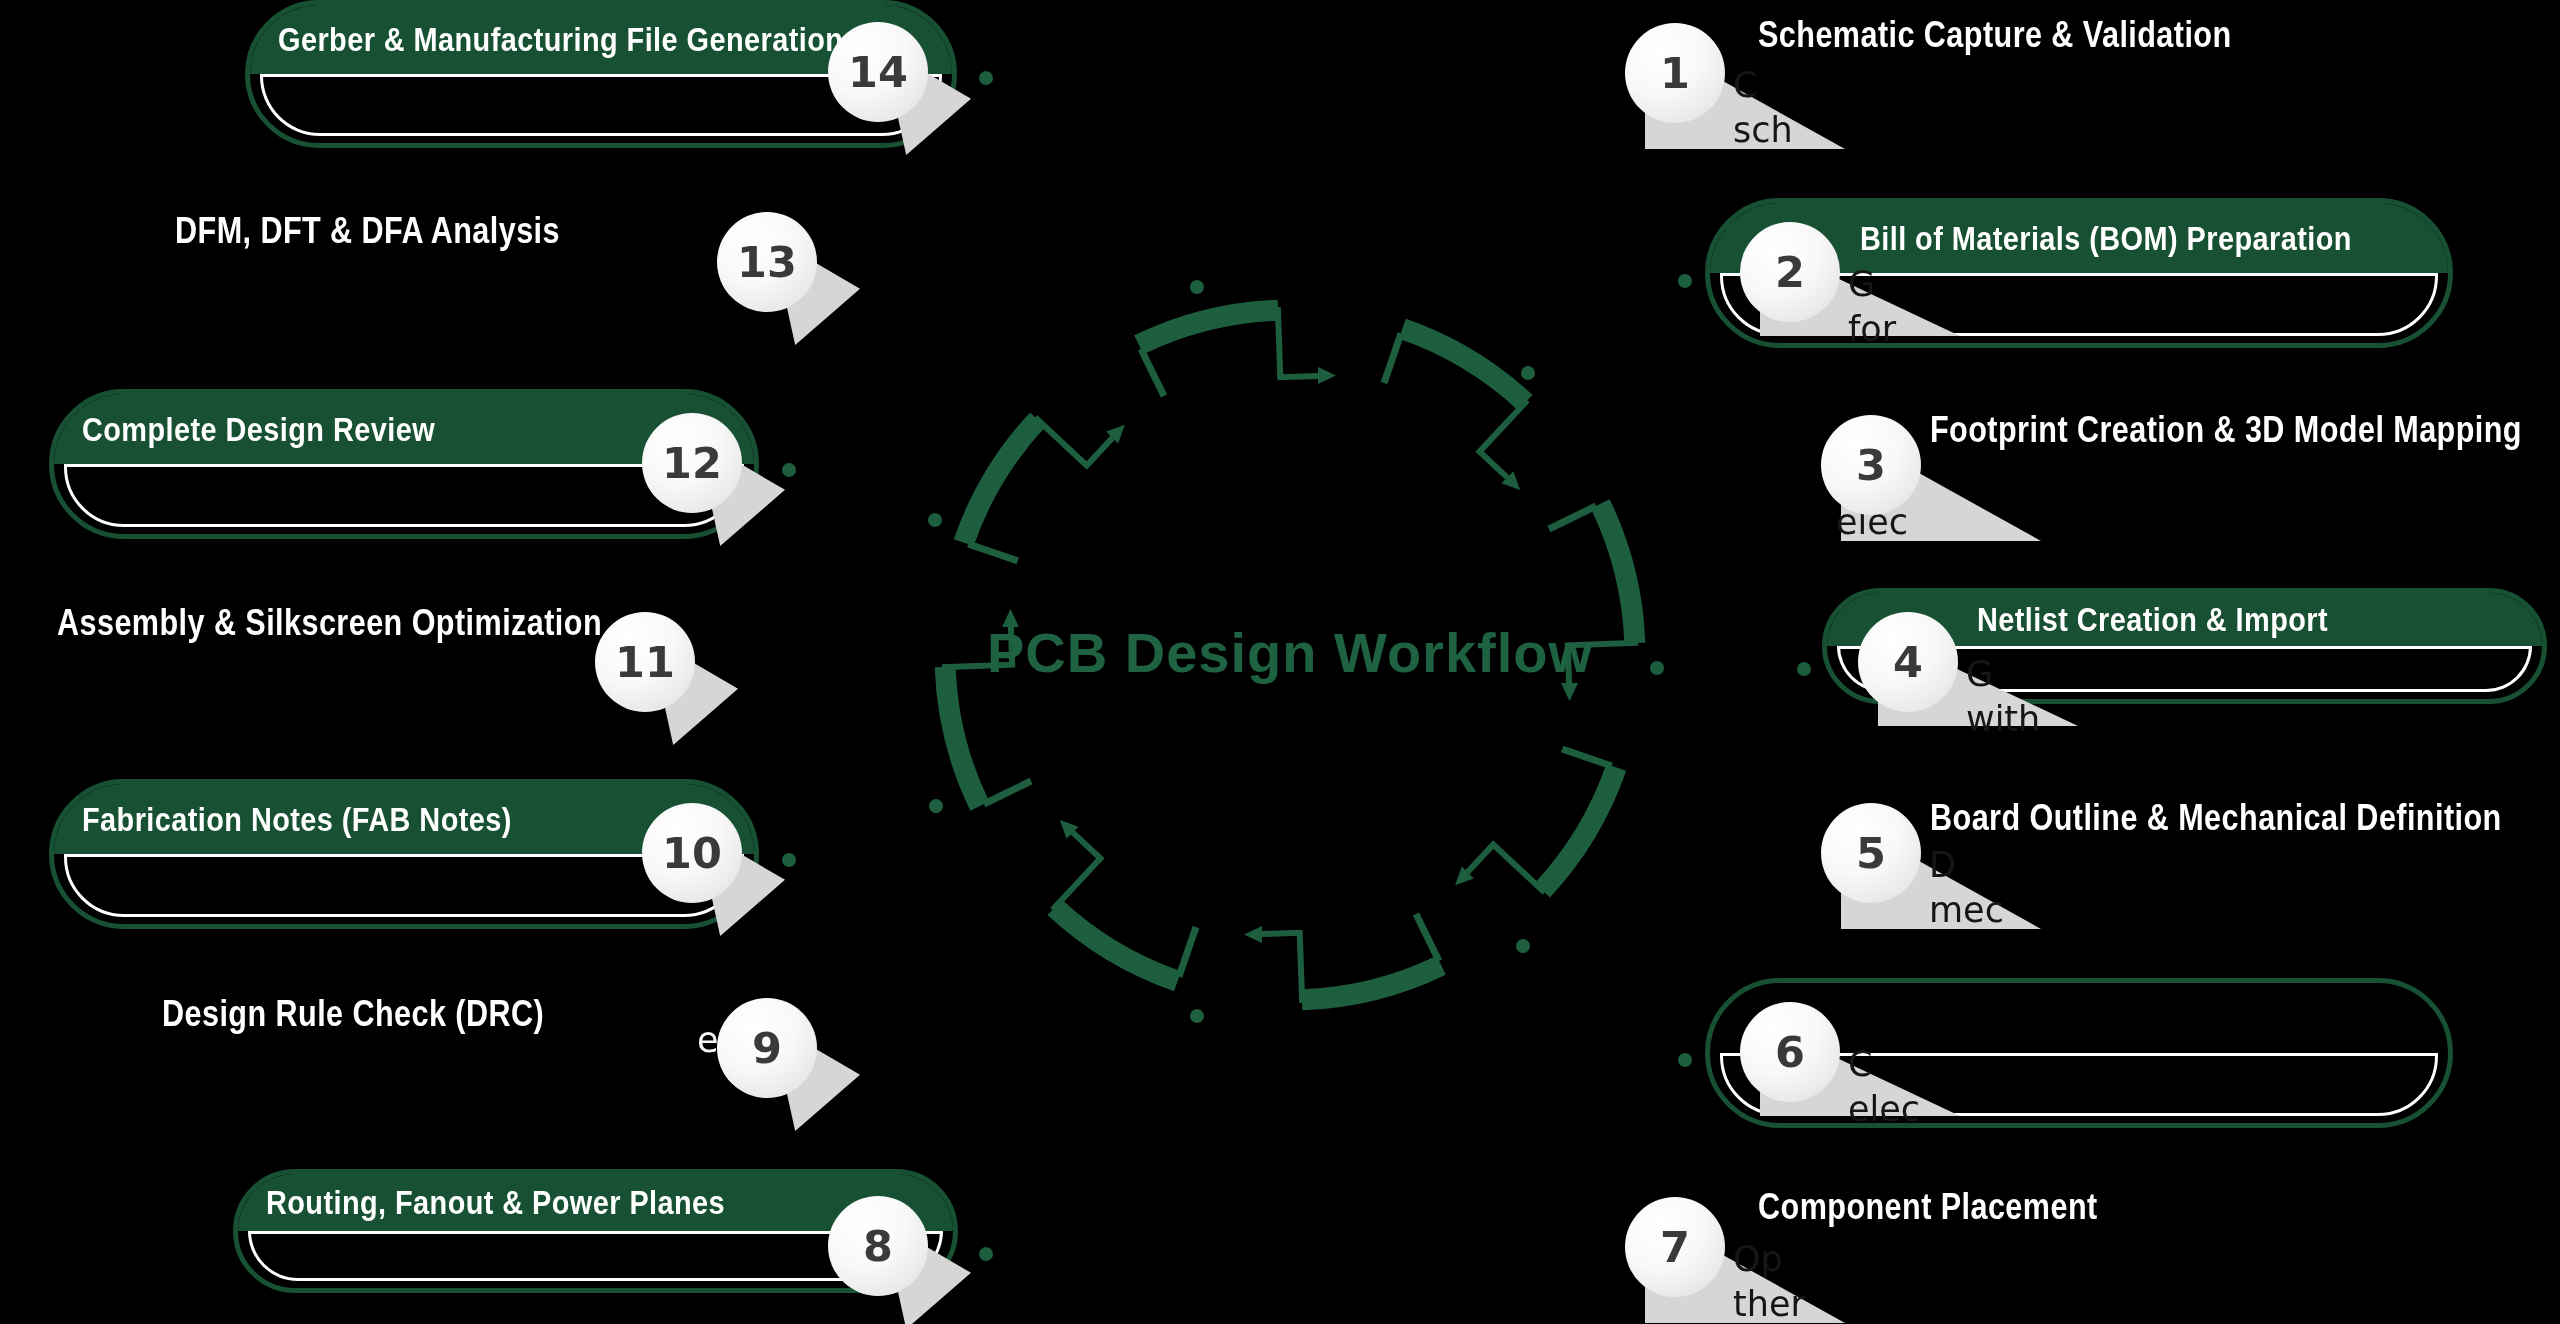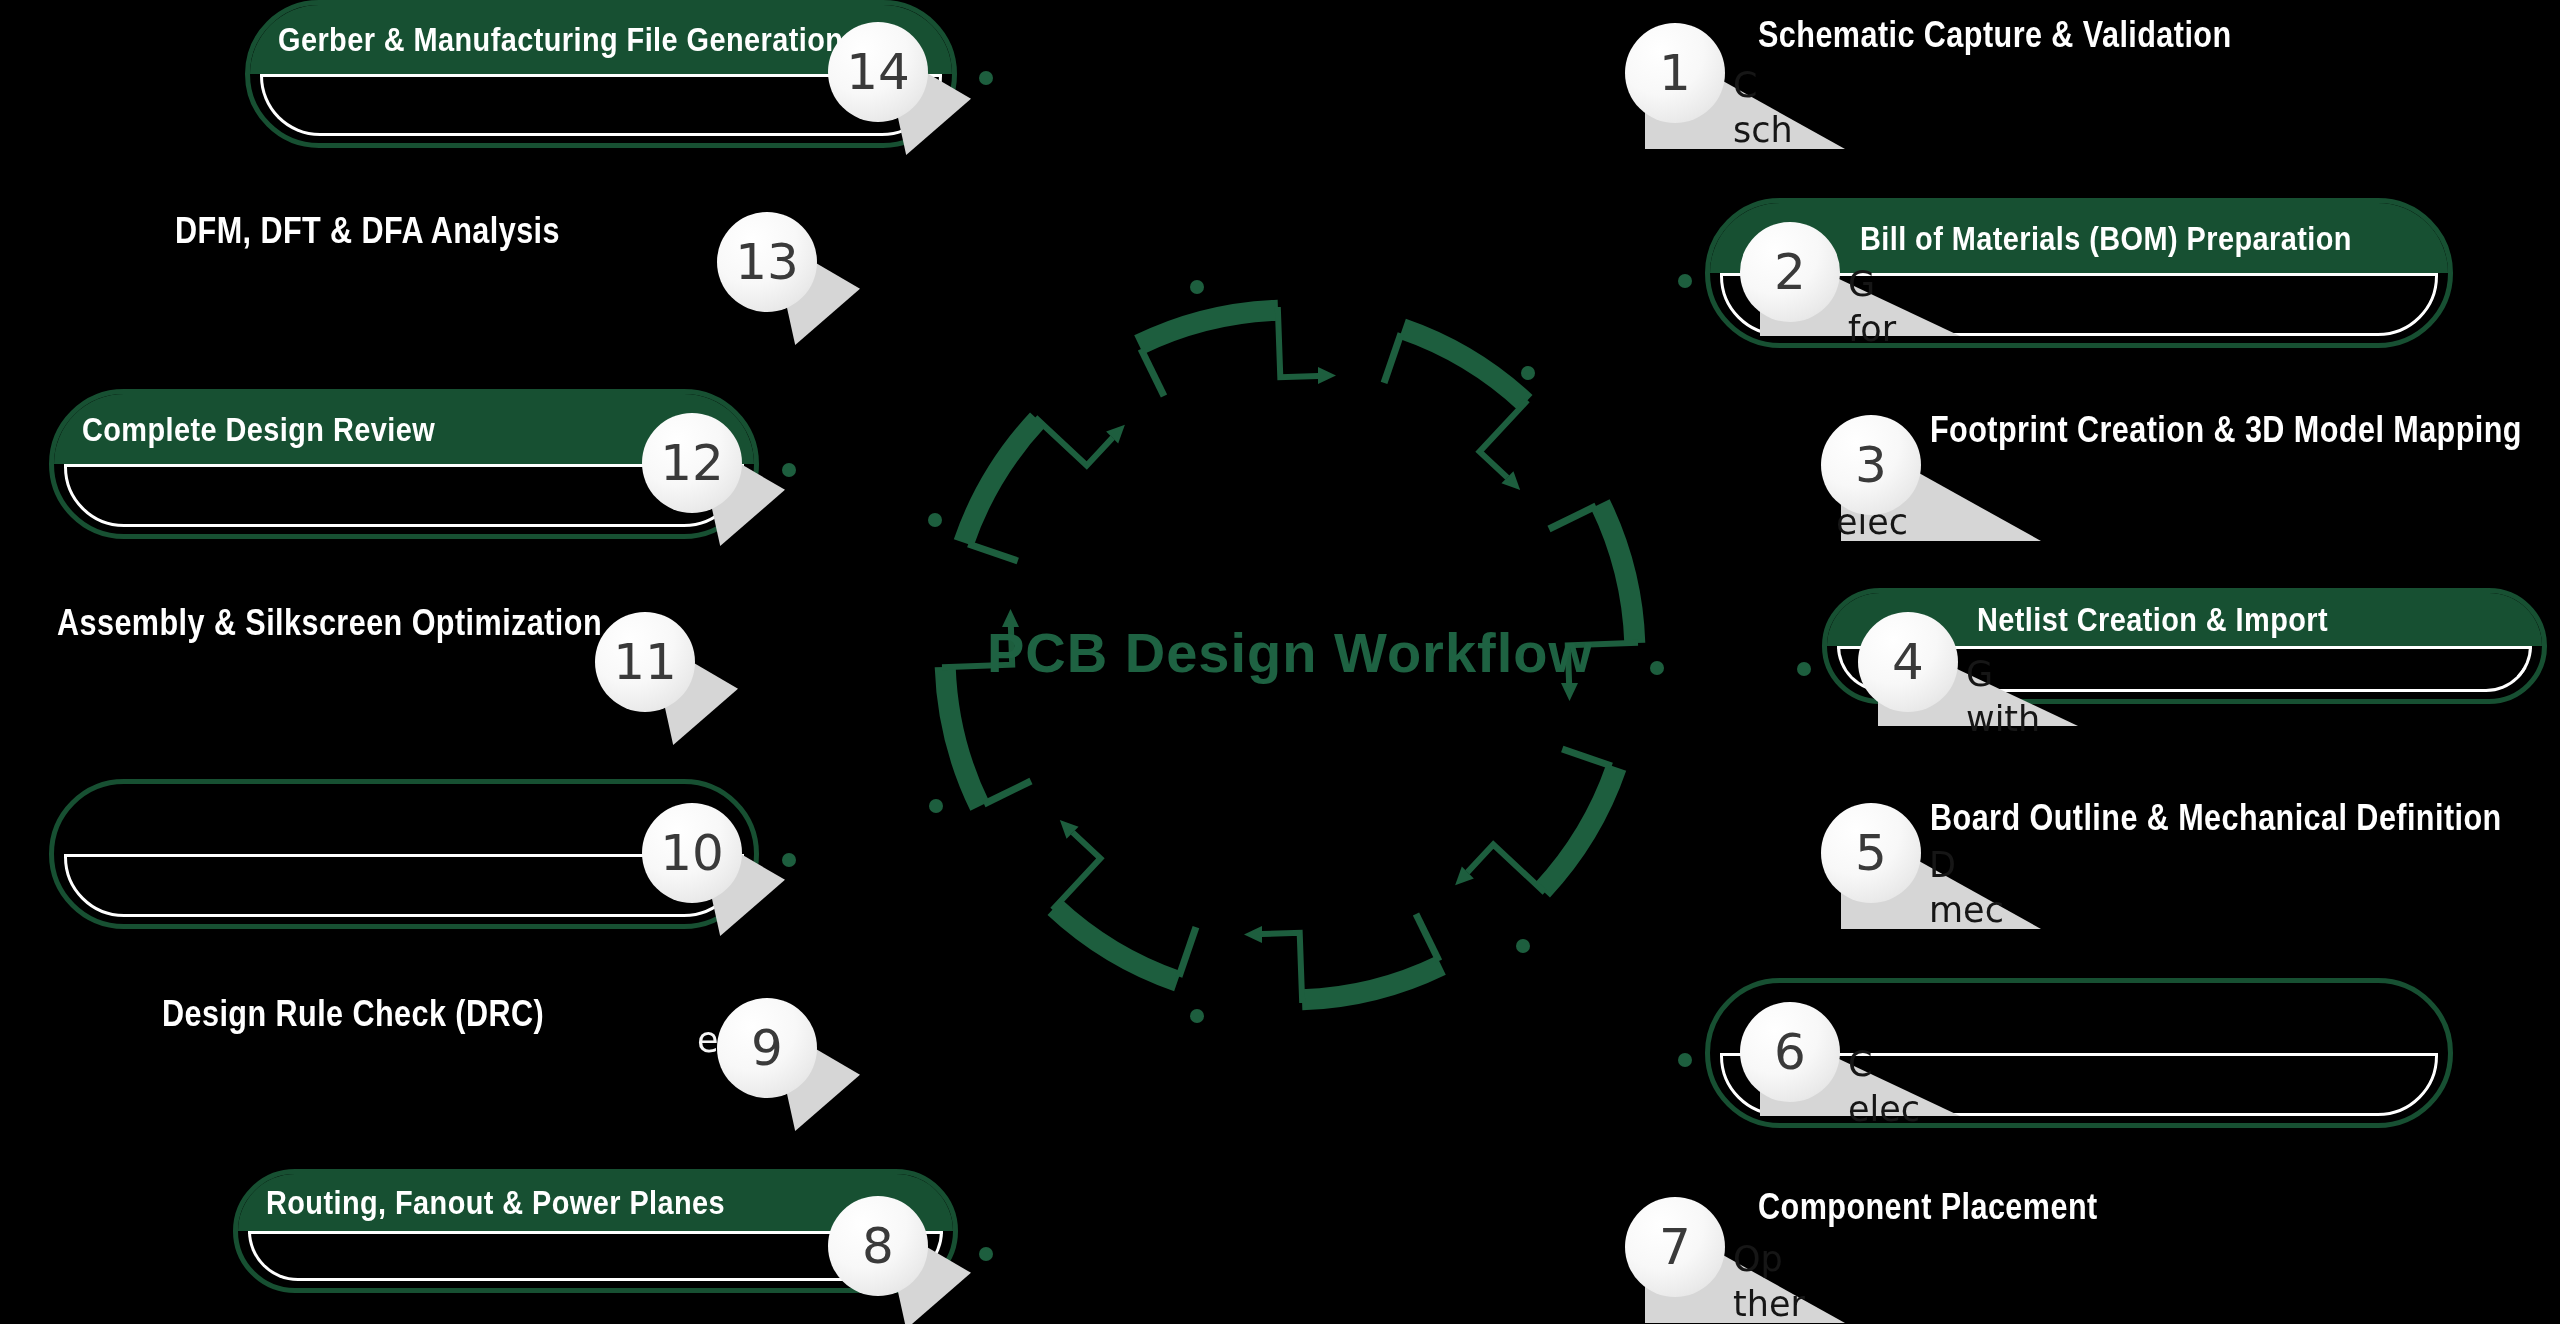--- a/index.html
+++ b/index.html
@@ -17,21 +17,21 @@
              border-radius:0 0 60px 60px;}
 
   
   .plain-title{position:absolute;color:#fff;font-weight:bold;font-size:36px;letter-spacing:.5px;
                white-space:nowrap;transform:scaleX(.85);transform-origin:left center;}
 
   
   .numcircle{position:absolute;width:100px;height:100px;border-radius:50%;
              background:radial-gradient(circle at 35% 28%,#ffffff 0%,#f8f8f8 45%,#ebebeb 72%,#dcdcdc 100%);
              display:flex;align-items:center;justify-content:center;z-index:6;}
-  .numcircle span{font-family:"DejaVu Sans",sans-serif;font-weight:normal;font-size:50px;color:#3a3a3a;}
+  .numcircle span{font-family:"DejaVu Sans",sans-serif;font-weight:bold;font-size:43px;color:#3a3a3a;}
 
   
   .shadow{position:absolute;background:#d6d6d6;z-index:3;}
   .shadow-right{width:200px;height:78px;clip-path:polygon(0 0,30% 0,100% 100%,0 100%);}
   .shadow-right.short{height:66px;}
   .shadow-left{width:108px;height:108px;clip-path:polygon(18% 0,100% 48%,40% 100%);}
 
   
   .frags{position:absolute;z-index:4;font-family:"DejaVu Sans",sans-serif;font-size:35px;
          line-height:45px;color:#161616;white-space:nowrap;}
@@ -255,20 +255,23 @@
   <div>
     <div class="plain-title" style="left:57px;top:602px">Assembly &amp; Silkscreen Optimization</div>
     <div class="shadow shadow-left" style="left:630px;top:637px"></div>
     <div class="numcircle" style="left:595px;top:612px">
         <span>11</span>
       </div>
   </div>
 
   <div>
     <div class="pill pill-left" style="left:49px;top:779px;width:710px;height:150px">
+      <div class="pill-header">
+        <span class="pill-title">Fabrication Notes (FAB Notes)</span>
+      </div>
       <div class="pill-body"></div>
     </div>
     <div class="shadow shadow-left" style="left:677px;top:828px"></div>
     <div class="numcircle" style="left:642px;top:803px">
         <span>10</span>
       </div>
     <div class="dot" style="left:782px;top:853px"></div>
   </div>
 
   <div>

